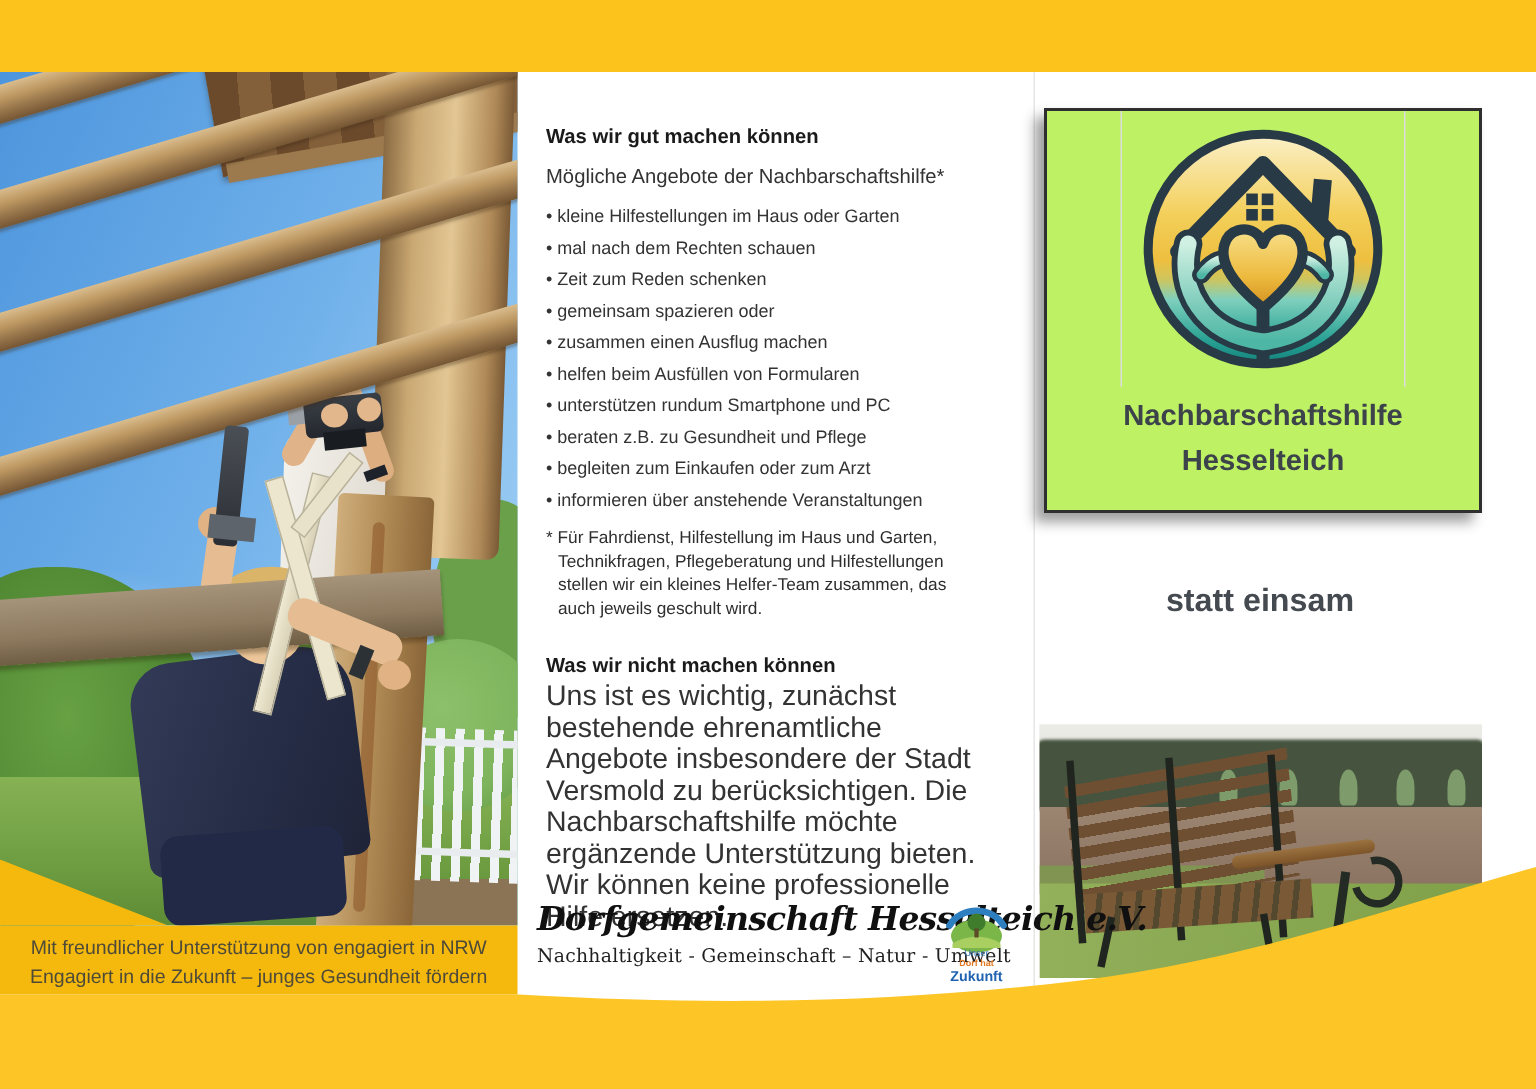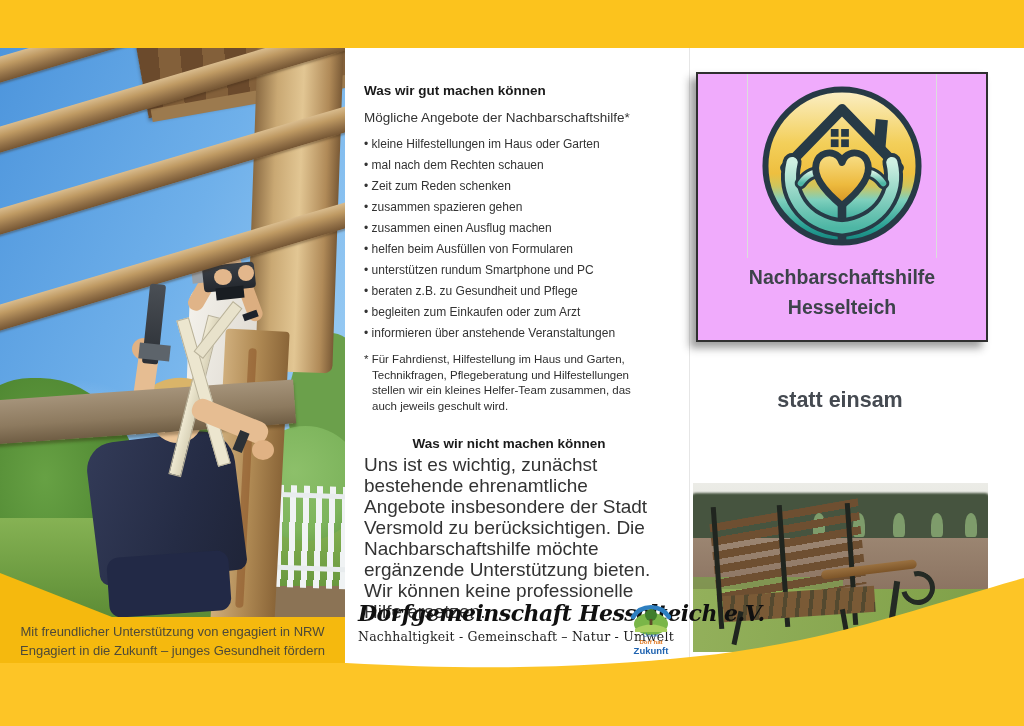--- a/index.html
+++ b/index.html
@@ -79,32 +79,32 @@
 
   
   .mid-col{left:345px;top:48px;width:345px;height:615px;z-index:20;color:var(--body_text);}
   .mid-inner{padding:0 36px 0 19px;}
   .h1{margin:35px 0 10px;font-size:13.5px;font-weight:bold;color:var(--heading_text);}
   .intro{margin:0 0 6px;font-size:13.5px;line-height:20px;}
   ul.offers{list-style:none;margin:0;padding:0;font-size:12px;}
   ul.offers li{line-height:21px;padding-left:10px;text-indent:-10px;}
   ul.offers li::before{content:"• ";}
   .footnote{margin-top:8px;font-size:11.5px;line-height:15.5px;padding-left:8px;text-indent:-8px;color:#2e2e2e;}
-  .h2{margin:22px 0 3px;font-size:13.5px;font-weight:bold;color:var(--heading_text);text-align:center;}
+  .h2{margin:22px 0 3px;font-size:13.5px;font-weight:bold;color:var(--heading_text);}
   .p2{margin:0;font-size:19px;line-height:21px;}
   .org{position:absolute;left:13px;top:552px;width:330px;display:flex;gap:8px;align-items:flex-start;}
   .org-text{width:262px;}
   .org-name{font-family:"DejaVu Serif",serif;font-style:italic;font-weight:bold;font-size:22px;color:#101010;white-space:nowrap;letter-spacing:-0.5px;}
   .org-tagline{font-family:"DejaVu Serif",serif;font-size:12.5px;color:#1e1e1e;margin-top:3px;letter-spacing:0.2px;white-space:nowrap;}
   .badge{margin-top:2px;}
 
   
   .right-col{left:690px;top:48px;width:334px;height:615px;z-index:10;}
   .fold-line{left:689px;top:48px;width:1px;height:610px;background:#e6e6e6;z-index:5;}
-  .logo-box{position:absolute;left:6px;top:24px;width:288px;height:266px;background:#f0abfc;border:2px solid #2f2f2f;
+  .logo-box{position:absolute;left:6px;top:24px;width:288px;height:266px;background:#bef264;border:2px solid #2f2f2f;
     box-shadow:-6px 6px 8px rgba(40,40,40,.45);display:flex;flex-direction:column;align-items:center;}
   .logo-frame{width:188px;height:184px;border-left:1px solid #dcdcdc;border-right:1px solid #dcdcdc;
     display:flex;align-items:center;justify-content:center;}
   .logo-title{margin-top:4px;text-align:center;font-size:19.5px;font-weight:bold;color:var(--title_text);line-height:30px;}
   .motto{position:absolute;left:0;top:336px;width:300px;text-align:center;font-size:21.5px;font-weight:bold;
     color:#454a51;line-height:32px;}
   .bench{position:absolute;left:3px;top:435px;width:295px;height:169px;overflow:hidden;background:#e8e6df;}
   .bp-sky{left:0;top:0;width:295px;height:45px;background:linear-gradient(#ecece7,#dfe2da);}
   .bp-trees{left:-5px;top:10px;width:305px;height:48px;background:#46543f;border-radius:8px/14px;filter:blur(1px);}
   .bp-cone{top:30px;width:12px;height:24px;background:#7e9c6b;border-radius:50% 50% 20% 20%;filter:blur(.5px);}
@@ -190,21 +190,21 @@
   </div>
 
   <div class="abs mid-col">
     <div class="mid-inner">
       <div class="h1">Was wir gut machen können</div>
       <p class="intro">Mögliche Angebote der Nachbarschaftshilfe*</p>
       <ul class="offers">
           <li>kleine Hilfestellungen im Haus oder Garten</li>
           <li>mal nach dem Rechten schauen</li>
           <li>Zeit zum Reden schenken</li>
-          <li>zusammen spazieren gehen</li>
+          <li>gemeinsam spazieren oder</li>
           <li>zusammen einen Ausflug machen</li>
           <li>helfen beim Ausfüllen von Formularen</li>
           <li>unterstützen rundum Smartphone und PC</li>
           <li>beraten z.B. zu Gesundheit und Pflege</li>
           <li>begleiten zum Einkaufen oder zum Arzt</li>
           <li>informieren über anstehende Veranstaltungen</li>
         </ul>
       <div class="footnote">* Für Fahrdienst, Hilfestellung im Haus und Garten, Technikfragen, Pflegeberatung und Hilfestellungen stellen wir ein kleines Helfer-Team zusammen, das auch jeweils geschult wird.</div>
       <div class="h2">Was wir nicht machen können</div>
       <p class="p2">Uns ist es wichtig, zunächst bestehende ehrenamtliche Angebote insbesondere der Stadt Versmold zu berücksichtigen. Die Nachbarschaftshilfe möchte ergänzende Unterstützung bieten. Wir können keine professionelle Hilfe ersetzen.</p>

